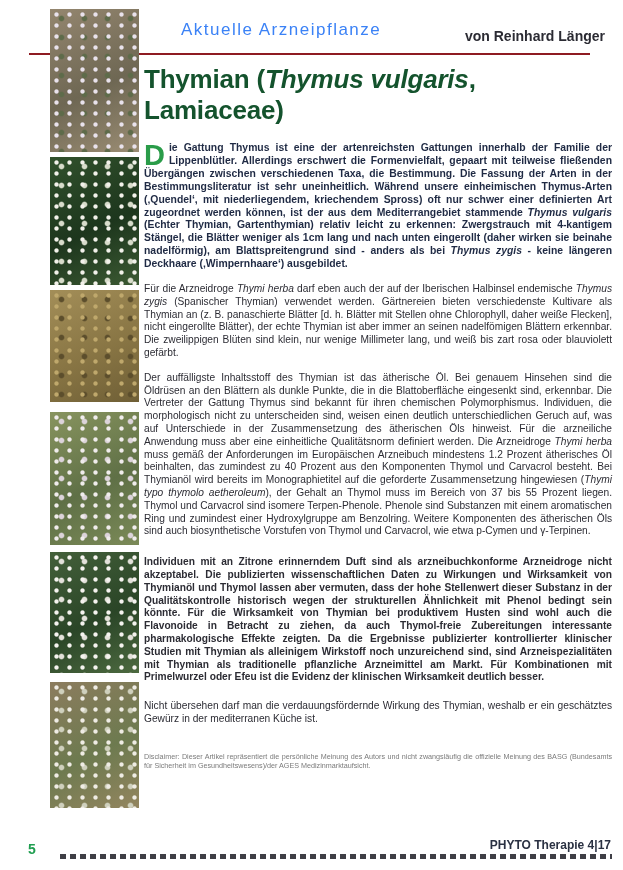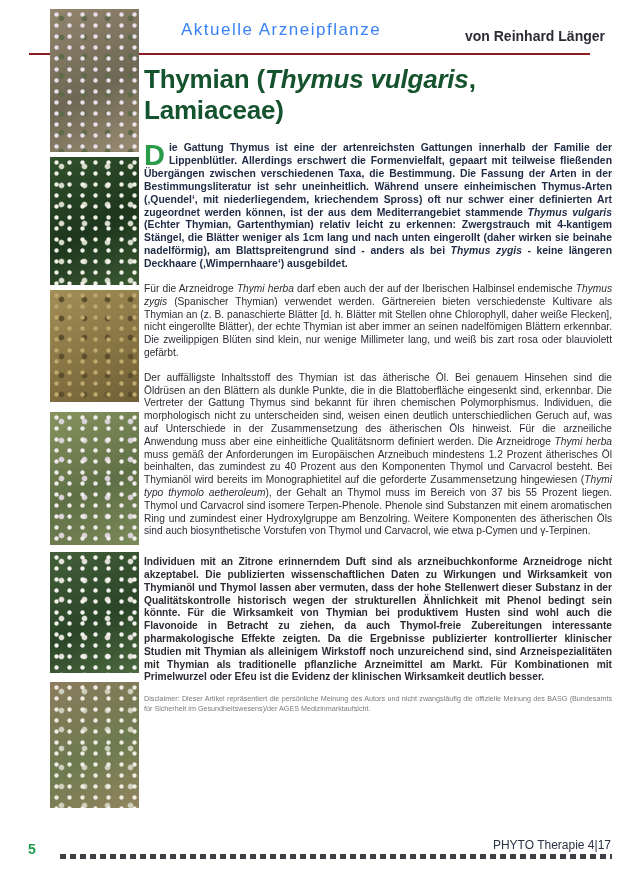--- a/index.html
+++ b/index.html
@@ -56,32 +56,32 @@
     color:#2a9c49;margin:1px 4px 0 0;
   }
   .body-par{
     margin:12px 0 6px 0;
     font-size:10.2px;line-height:12.8px;
     text-align:justify;color:#2c2c34;
   }
   .body-par.gap-before{margin-top:16px;}
   .body-par.big-gap-before{margin-top:18px;font-weight:bold;}
   .disclaimer{
-    margin:10px 0 0 0;
+    margin:26px 0 0 0;
     font-size:7.2px;line-height:9.5px;
     text-align:justify;color:#7a7a7a;
   }
   
   .page-number{
     position:absolute;left:28px;top:841px;
     font-size:14px;font-weight:700;color:#1f9e50;
   }
   .journal-title{
     position:absolute;right:12px;top:838px;
-    font-size:12px;font-weight:400;color:#2a3142;white-space:nowrap;
+    font-size:12px;font-weight:700;color:#2a3142;white-space:nowrap;
   }
   .footer-dashes{
     position:absolute;left:60px;right:11px;top:854px;height:5px;
     background:repeating-linear-gradient(90deg,#3f3f46 0 6px,transparent 6px 10px);
   }
   i{font-style:italic;}
 </style>
 </head>
 <body>
 
@@ -104,20 +104,21 @@
     <h1 class="article-title">Thymian (<i>Thymus vulgaris</i>, Lamiaceae)</h1>
 
     <p class="intro"><span class="dropcap">D</span><span>ie Gattung Thymus ist eine der artenreichsten Gattungen innerhalb der Familie der Lippenblütler. Allerdings erschwert die Formenvielfalt, gepaart mit teilweise fließenden Übergängen zwischen verschiedenen Taxa, die Bestimmung. Die Fassung der Arten in der Bestimmungsliteratur ist sehr uneinheitlich. Während unsere einheimischen Thymus-Arten (‚Quendel‘, mit niederliegendem, kriechendem Spross) oft nur schwer einer definierten Art zugeordnet werden können, ist der aus dem Mediterrangebiet stammende <i>Thymus vulgaris</i> (Echter Thymian, Gartenthymian) relativ leicht zu erkennen: Zwergstrauch mit 4-kantigem Stängel, die Blätter weniger als 1cm lang und nach unten eingerollt (daher wirken sie beinahe nadelförmig), am Blattspreitengrund sind - anders als bei <i>Thymus zygis</i> - keine längeren Deckhaare (‚Wimpernhaare‘) ausgebildet.</span></p>
 
     <p class="body-par">Für die Arzneidroge <i>Thymi herba</i> darf eben auch der auf der Iberischen Halbinsel endemische <i>Thymus zygis</i> (Spanischer Thymian) verwendet werden. Gärtnereien bieten verschiedenste Kultivare als Thymian an (z. B. panaschierte Blätter [d. h. Blätter mit Stellen ohne Chlorophyll, daher weiße Flecken], nicht eingerollte Blätter), der echte Thymian ist aber immer an seinen nadelfömigen Blättern erkennbar. Die zweilippigen Blüten sind klein, nur wenige Millimeter lang, und weiß bis zart rosa oder blauviolett gefärbt.</p>
 
     <p class="body-par">Der auffälligste Inhaltsstoff des Thymian ist das ätherische Öl. Bei genauem Hinsehen sind die Öldrüsen an den Blättern als dunkle Punkte, die in die Blattoberfläche eingesenkt sind, erkennbar. Die Vertreter der Gattung Thymus sind bekannt für ihren chemischen Polymorphismus. Individuen, die morphologisch nicht zu unterscheiden sind, weisen einen deutlich unterschiedlichen Geruch auf, was auf Unterschiede in der Zusammensetzung des ätherischen Öls hinweist. Für die arzneiliche Anwendung muss aber eine einheitliche Qualitätsnorm definiert werden. Die Arzneidroge <i>Thymi herba</i> muss gemäß der Anforderungen im Europäischen Arzneibuch mindestens 1.2 Prozent ätherisches Öl beinhalten, das zumindest zu 40 Prozent aus den Komponenten Thymol und Carvacrol besteht. Bei Thymianöl wird bereits im Monographietitel auf die geforderte Zusammensetzung hingewiesen (<i>Thymi typo thymolo aetheroleum</i>), der Gehalt an Thymol muss im Bereich von 37 bis 55 Prozent liegen. Thymol und Carvacrol sind isomere Terpen-Phenole. Phenole sind Substanzen mit einem aromatischen Ring und zumindest einer Hydroxylgruppe am Benzolring. Weitere Komponenten des ätherischen Öls sind auch biosynthetische Vorstufen von Thymol und Carvacrol, wie etwa p-Cymen und γ-Terpinen.</p>
 
     <p class="body-par big-gap-before">Individuen mit an Zitrone erinnerndem Duft sind als arzneibuchkonforme Arzneidroge nicht akzeptabel. Die publizierten wissenschaftlichen Daten zu Wirkungen und Wirksamkeit von Thymianöl und Thymol lassen aber vermuten, dass der hohe Stellenwert dieser Substanz in der Qualitätskontrolle historisch wegen der strukturellen Ähnlichkeit mit Phenol bedingt sein könnte. Für die Wirksamkeit von Thymian bei produktivem Husten sind wohl auch die Flavonoide in Betracht zu ziehen, da auch Thymol-freie Zubereitungen interessante pharmakologische Effekte zeigten. Da die Ergebnisse publizierter kontrollierter klinischer Studien mit Thymian als alleinigem Wirkstoff noch unzureichend sind, sind Arzneispezialitäten mit Thymian als traditionelle pflanzliche Arzneimittel am Markt. Für Kombinationen mit Primelwurzel oder Efeu ist die Evidenz der klinischen Wirksamkeit deutlich besser.</p>
 
+    <p class="body-par gap-before">Nicht übersehen darf man die verdauungsfördernde Wirkung des Thymian, weshalb er ein geschätztes Gewürz in der mediterranen Küche ist.</p>
 
     <p class="disclaimer">Disclaimer: Dieser Artikel repräsentiert die persönliche Meinung des Autors und nicht zwangsläufig die offizielle Meinung des BASG (Bundesamts für Sicherheit im Gesundheitswesens)/der AGES Medizinmarktaufsicht.</p>
   </div>
 
   <div class="page-number">5</div>
   <div class="journal-title">PHYTO Therapie 4|17</div>
   <div class="footer-dashes"></div>
 
 </div>
 

